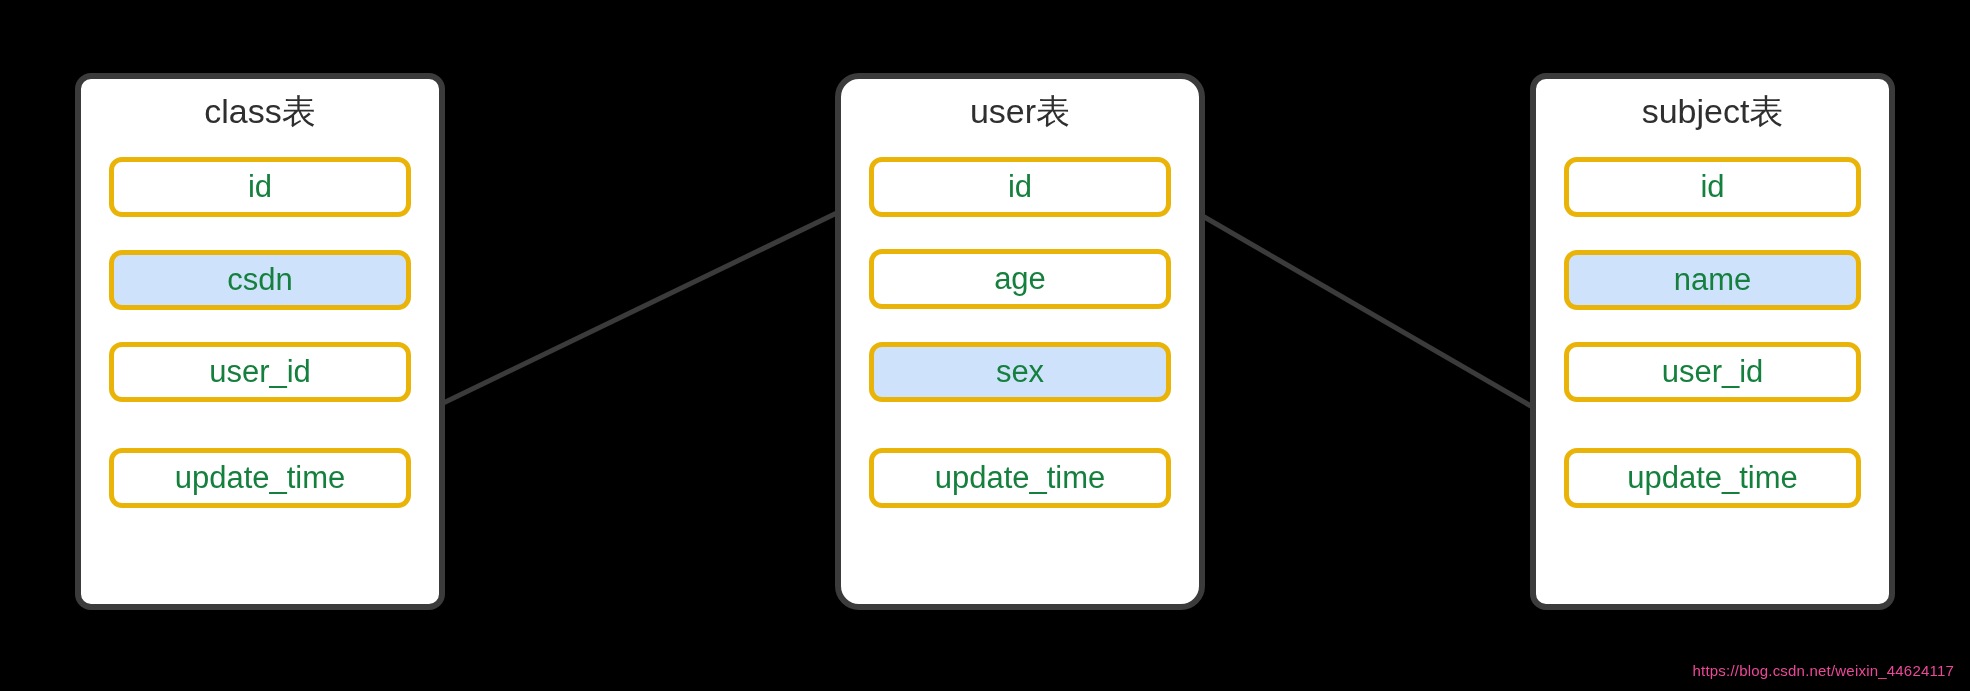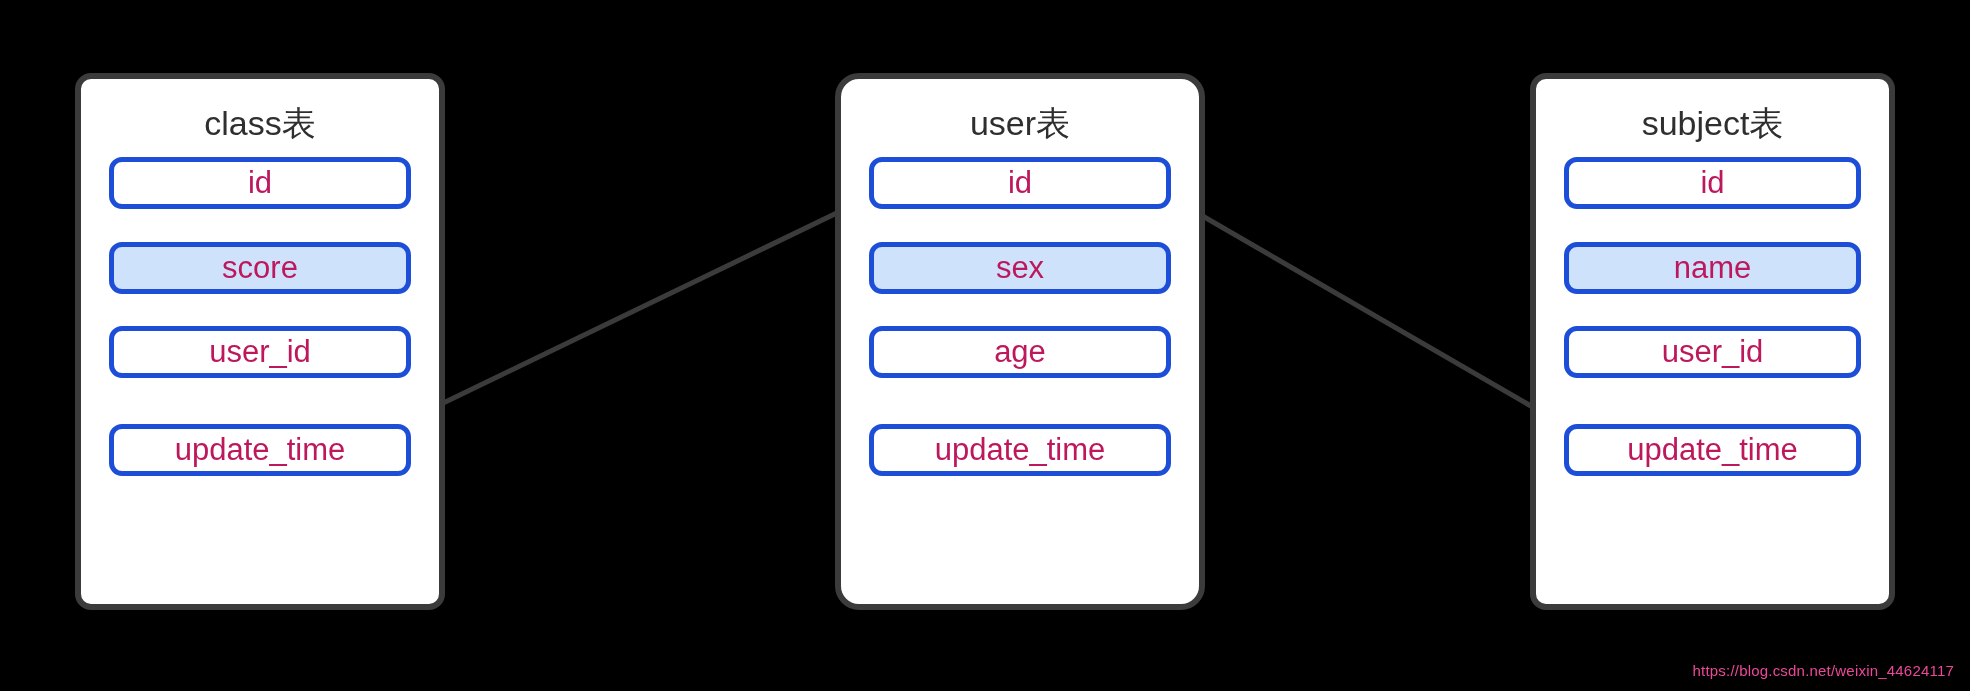--- a/index.html
+++ b/index.html
@@ -38,46 +38,46 @@
     z-index: 2;
   }
   .card-1 { left: 75px;   top: 73px;  width: 370px; height: 537px; }
   .card-2 { left: 835px;  top: 73px;  width: 370px; height: 537px; border-radius: 24px; }
   .card-3 { left: 1530px; top: 73px;  width: 365px; height: 537px; }
 
   .card-title {
     position: absolute;
     left: 0;
     right: 0;
-    top: 24px;
+    top: 12px;
     text-align: center;
     font-size: 34px;
     color: #2f2f2f;
     line-height: 1.2;
     white-space: nowrap;
   }
 
   .fields {
     position: absolute;
     left: 28px;
     right: 28px;
     top: 78px;
   }
 
   .field-box {
     box-sizing: border-box;
-    height: 52px;
-    border: 5px solid #1d4ed8;
+    height: 60px;
+    border: 5px solid #eab308;
     border-radius: 13px;
     background: #ffffff;
     display: flex;
     align-items: center;
     justify-content: center;
     font-size: 31px;
-    color: #be185d;
+    color: #15803d;
     white-space: nowrap;
     position: relative;
   }
   .field-box.gap-0  { margin-top: 0; }
   .field-box.gap-1  { margin-top: 33px; }
   .field-box.gap-2  { margin-top: 32px; }
   .field-box.gap-3  { margin-top: 46px; }
 
   .field-box.highlight {
     background: #cee2fb;
@@ -102,32 +102,32 @@
 
   <svg id="links" viewBox="0 0 1970 691" width="1970" height="691" xmlns="http://www.w3.org/2000/svg">
     <line x1="406" y1="421" x2="872" y2="196" stroke="#3b3b3b" stroke-width="5" stroke-linecap="round"></line>
     <line x1="1168" y1="196" x2="1562" y2="424" stroke="#3b3b3b" stroke-width="5" stroke-linecap="round"></line>
   </svg>
 
   <div class="table-card card-1">
     <div class="card-title">class表</div>
     <div class="fields">
       <div class="field-box gap-0">id</div>
-      <div class="field-box gap-1 highlight">score</div>
+      <div class="field-box gap-1 highlight">csdn</div>
       <div class="field-box gap-2">user_id</div>
       <div class="field-box gap-3">update_time</div>
     </div>
   </div>
 
   <div class="table-card card-2">
     <div class="card-title">user表</div>
     <div class="fields">
       <div class="field-box gap-0">id</div>
+      <div class="field-box gap-2">age</div>
       <div class="field-box gap-1 highlight">sex</div>
-      <div class="field-box gap-2">age</div>
       <div class="field-box gap-3">update_time</div>
     </div>
   </div>
 
   <div class="table-card card-3">
     <div class="card-title">subject表</div>
     <div class="fields">
       <div class="field-box gap-0">id</div>
       <div class="field-box gap-1 highlight">name</div>
       <div class="field-box gap-2">user_id</div>

